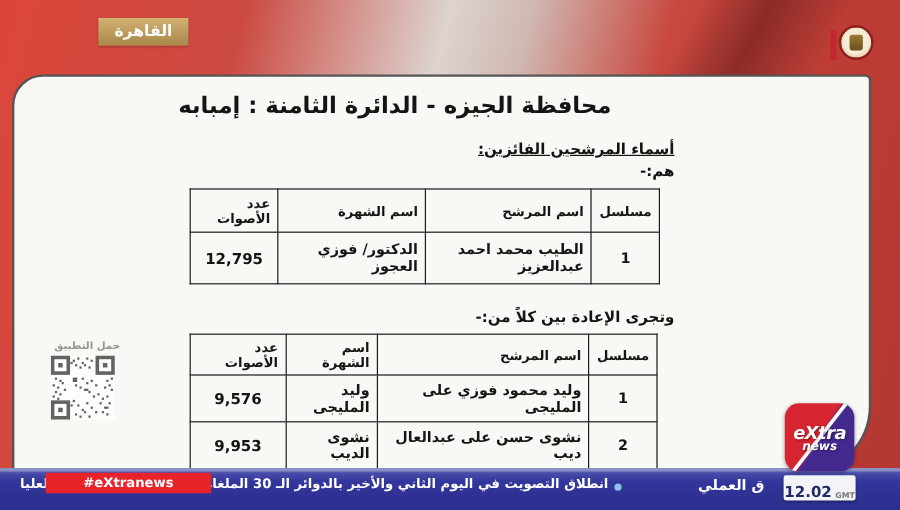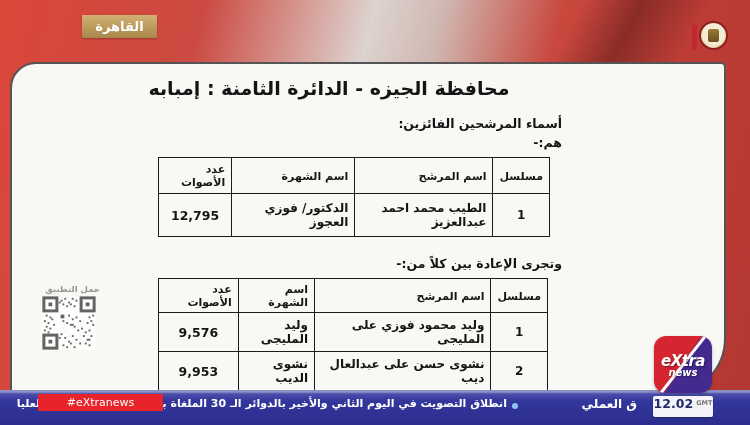--- a/index.html
+++ b/index.html
@@ -30,21 +30,21 @@
   .emblem-core{width:11px; height:13px; border-radius:2px;
          background:linear-gradient(180deg,#9c7a35,#6b4f1f);}
   
   .panel{position:absolute; left:10px; top:62px; width:716px; height:334px; z-index:2;
          background:#f8f8f4; border:2px solid #555;
          border-radius:26px 5px 58px 5px;}
   
   .doc{position:absolute; left:118px; top:0; width:486px; direction:rtl; color:#141414;}
   .doc-title{margin:13px 88px 0 0; text-align:center; font-size:19px; font-weight:bold;}
   .doc-line{margin:4px 54px 0 0; font-size:12.5px; font-weight:bold; text-align:right;}
-  .doc-line.first{margin-top:17px;}
+  .doc-line.first{margin-top:17px;text-decoration:underline;}
   .doc-line.runoff{margin-top:19px;}
   table{border-collapse:collapse; direction:rtl; color:#151515;}
   .t1{margin:7px 66px 0 0; width:392px;}
   .t2{margin:7px 68px 0 0; width:390px;}
   th,td{border:1.5px solid #1c1c1c; font-weight:bold;}
   th{font-size:11px; text-align:right; padding:5px 6px 4px;}
   td{font-size:12px; padding:7px 6px;}
   .t2 th{padding:4px 6px 3px;}
   .t2 td{padding:5px 6px;}
   td.serial{text-align:center; width:11%;}
@@ -63,31 +63,31 @@
         box-shadow:0 1px 3px rgba(0,0,0,.3);}
   .logo-slash{position:absolute; width:3px; height:84px; background:#fff;
         left:28px; top:-14px; transform:rotate(38deg);}
   .logo-text{position:absolute; inset:0; display:flex; flex-direction:column;
         align-items:center; justify-content:center; color:#fff; font-style:italic; font-weight:bold;}
   .logo-text .l1{font-size:15px; letter-spacing:-.5px; text-shadow:1px 1px 2px rgba(0,0,0,.4);}
   .logo-text .l2{font-size:10px; margin-top:-3px; text-shadow:1px 1px 2px rgba(0,0,0,.4);}
   
   .bar{position:absolute; left:0; top:390px; width:750px; height:35px; z-index:5;
        background:linear-gradient(180deg,#8b90c4 0,#8b90c4 2px,#4a4eaa 4px,#33369b 11px,#2b2e8d 100%);}
-  .hashtag{position:absolute; left:38px; top:4px; width:125px; height:17px; z-index:6;
-       background:#e8232a; color:#fff; font-size:11px; font-weight:normal;
+  .hashtag{position:absolute; left:38px; top:4px; width:138px; height:17px; z-index:6;
+       background:#e8232a; color:#fff; font-size:11px; font-weight:bold;
        display:flex; align-items:center; justify-content:center;}
   .ticker-main{position:absolute; right:243px; top:7px; color:#fff; font-size:11px;
        font-weight:bold; direction:rtl; white-space:nowrap; z-index:5;}
   .ticker-dot{position:absolute; right:232px; top:13px; width:6px; height:6px;
        border-radius:50%; background:#8fc3ef;}
   .ticker-partial{position:absolute; right:113px; top:7px; color:#fff; font-size:12px;
        font-weight:bold; direction:rtl; white-space:nowrap;}
   .gmt{position:absolute; left:653px; top:6px; width:60px; height:21px; z-index:7;
-       background:#f4f4f8; border-radius:2px; display:flex; align-items:flex-start;
+       background:#f4f4f8; border-radius:2px; display:flex; align-items:flex-end;
        justify-content:center; gap:3px; box-shadow:0 1px 2px rgba(0,0,0,.3);}
   .gmt .time{color:#232968; font-size:12.5px; font-weight:bold;}
   .gmt .tz{color:#777; font-size:6.5px; font-weight:bold; margin-top:3px;}
 </style>
 </head>
 <body>
 
 <div class="screen">
 
   <div class="badge badge-cairo">القاهرة</div>

